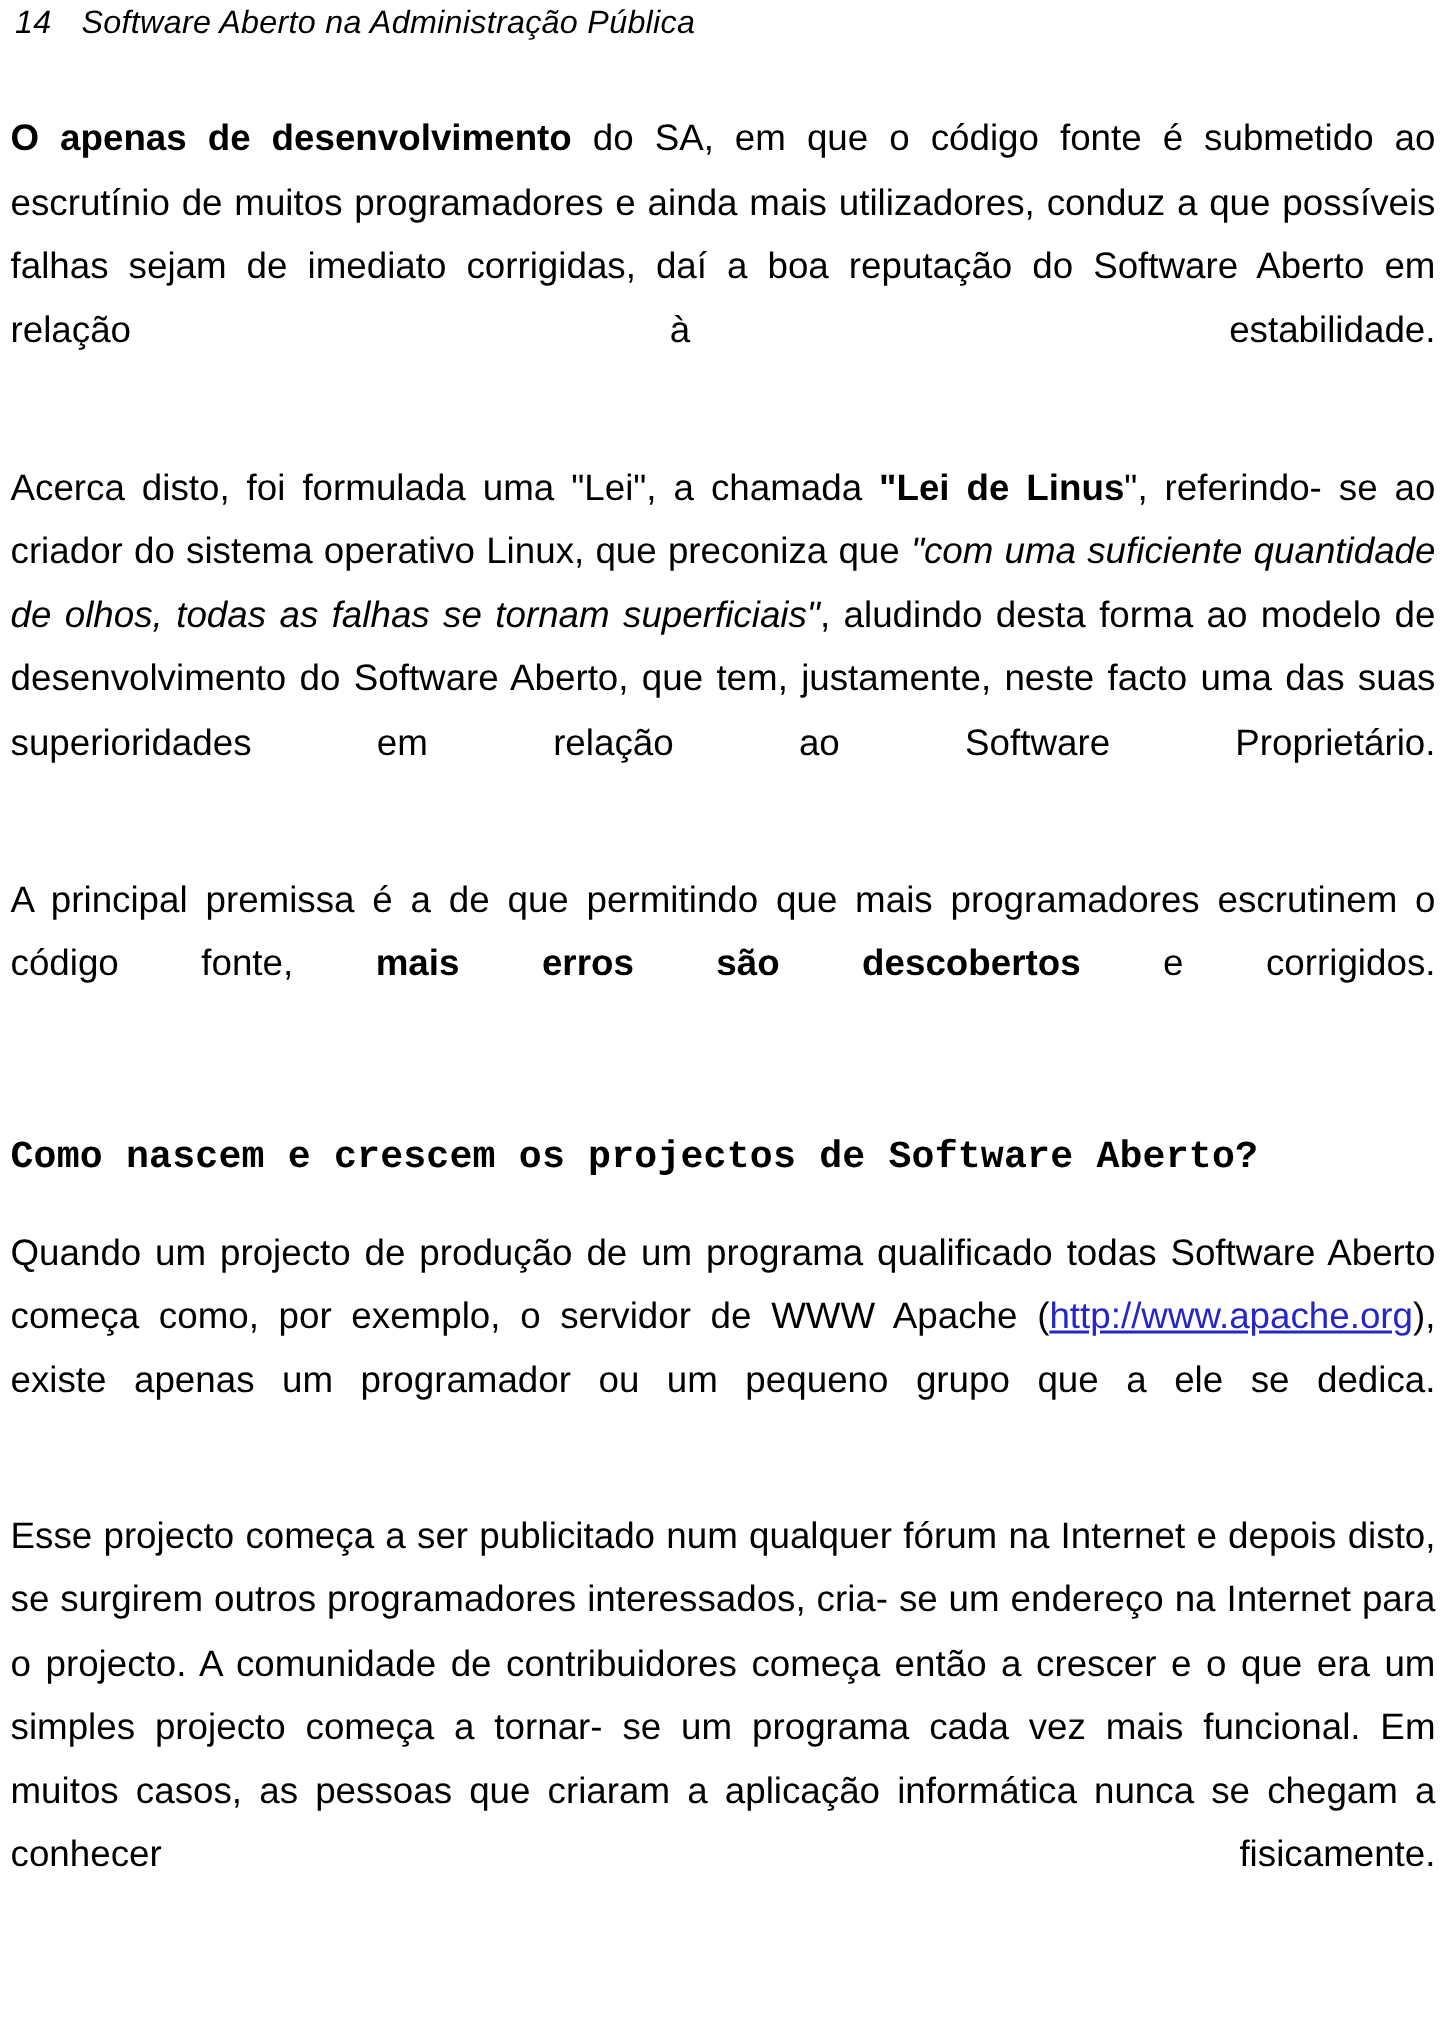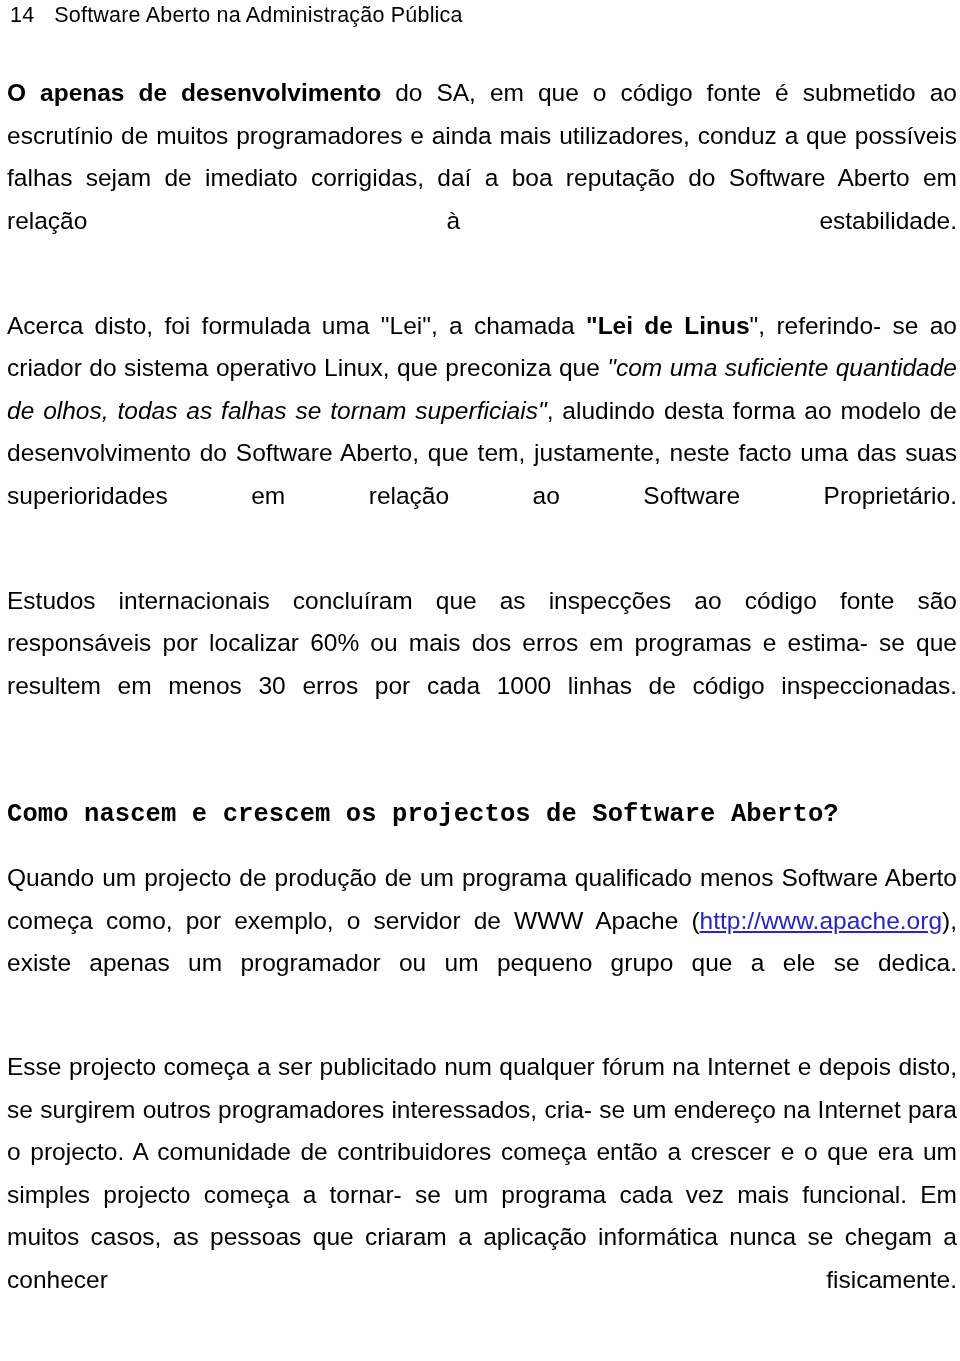--- a/index.html
+++ b/index.html
@@ -22,20 +22,21 @@
   }
   .running-head {
     position: absolute;
     left: 10px;
     top: 2px;
     font-size: 21.5px;
     line-height: 26px;
     letter-spacing: 0.2px;
     white-space: nowrap;
     color: #000000;
+    font-style: italic;
   }
   .running-head .folio {
     margin-right: 20px;
   }
   .body-col {
     position: absolute;
     left: 7px;
     top: 72px;
     width: 950px;
   }
@@ -89,24 +90,24 @@
   <div class="running-head">
     <span class="folio">14</span><span>Software Aberto na Administração Pública</span>
   </div>
 
   <div class="body-col">
 
     <p class="para"><b class="strong">O apenas de desenvolvimento</b><span> do SA, em que o código fonte é submetido ao escrutínio de muitos programadores e ainda mais utilizadores, conduz a que possíveis falhas sejam de imediato corrigidas, daí a boa reputação do Software Aberto em relação à estabilidade.</span></p>
 
     <p class="para gap"><span>Acerca disto, foi formulada uma "Lei", a chamada </span><b class="strong">"Lei de Linus</b><span>", referindo- se ao criador do sistema operativo Linux, que preconiza que </span><i class="em">"com uma suficiente quantidade de olhos, todas as falhas se tornam superficiais"</i><span>, aludindo desta forma ao modelo de desenvolvimento do Software Aberto, que tem, justamente, neste facto uma das suas superioridades em relação ao Software Proprietário.</span></p>
 
+    <p class="para gap"><span>A principal premissa é a de que permitindo que mais programadores escrutinem o código fonte, </span><b class="strong">mais erros são descobertos</b><span> e corrigidos.</span></p>
 
-    <p class="para gap">Estudos internacionais concluíram que as inspecções ao código fonte são responsáveis por localizar 60% ou mais dos erros em programas e estima- se que resultem em menos 30 erros por cada 1000 linhas de código inspeccionadas.</p>
 
     <h2 class="heading">Como nascem e crescem os projectos de Software Aberto?</h2>
 
-    <p class="para"><span>Quando um projecto de produção de um programa qualificado menos Software Aberto começa como, por exemplo, o servidor de WWW Apache (</span><a class="weblink" href="#">http://www.apache.org</a><span>), existe apenas um programador ou um pequeno grupo que a ele se dedica.</span></p>
+    <p class="para"><span>Quando um projecto de produção de um programa qualificado todas Software Aberto começa como, por exemplo, o servidor de WWW Apache (</span><a class="weblink" href="#">http://www.apache.org</a><span>), existe apenas um programador ou um pequeno grupo que a ele se dedica.</span></p>
 
     <p class="para gap-sm">Esse projecto começa a ser publicitado num qualquer fórum na Internet e depois disto, se surgirem outros programadores interessados, cria- se um endereço na Internet para o projecto. A comunidade de contribuidores começa então a crescer e o que era um simples projecto começa a tornar- se um programa cada vez mais funcional. Em muitos casos, as pessoas que criaram a aplicação informática nunca se chegam a conhecer fisicamente.</p>
 
   </div>
 
 </div>
 
 </body></html>

